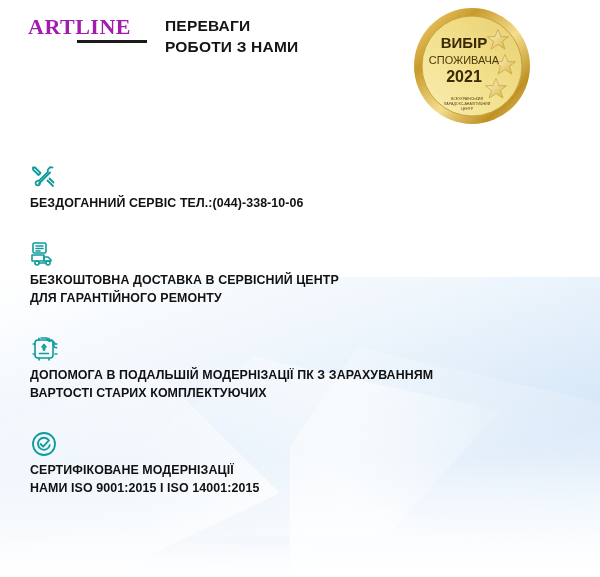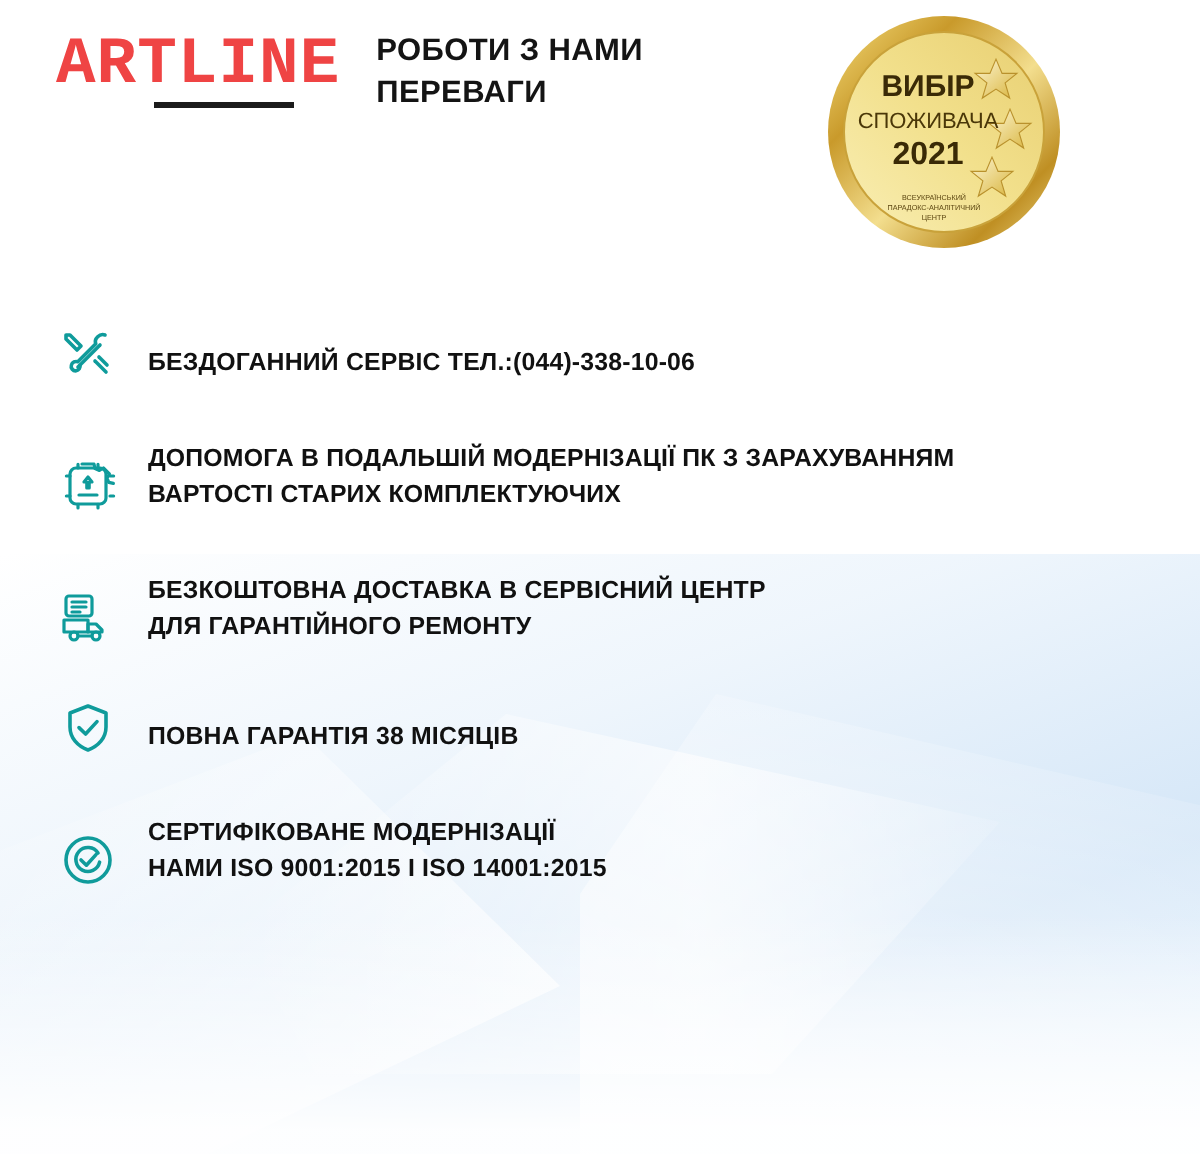--- a/index.html
+++ b/index.html
@@ -66,25 +66,25 @@
     height: 120px;
     box-sizing: border-box;
   }
   .logo {
     display: flex;
     align-items: center;
     margin-right: 18px;
     margin-top: 2px;
   }
   .logo-text {
-    font-family: Liberation Mono, monospace;
-    font-weight: bold;
-    font-size: 33px;
+    font-family: Liberation Serif, serif;
+    font-weight: bold;
+    font-size: 22px;
     letter-spacing: 0.5px;
-    color: #ef4444;
+    color: #a21caf;
     position: relative;
     line-height: 1;
   }
   .logo-text .art {
     font-weight: bold;
   }
   .logo-text .line {
     font-weight: bold;
     position: relative;
   }
@@ -116,22 +116,23 @@
   }
 
   
   .features {
     position: relative;
     z-index: 2;
     padding: 42px 30px 0 30px;
   }
   .feature {
     display: flex;
-    align-items: flex-end;
+    align-items: flex-start;
     margin-bottom: 26px;
+    flex-direction: column;
   }
   .feature .icon-wrap {
     width: 44px;
     min-width: 44px;
     display: flex;
     justify-content: flex-start;
     align-items: flex-start;
     padding-top: 1px;
   }
   .feature .label {
@@ -160,22 +161,22 @@
 <div class="header">
   <div class="logo">
     <div>
       <div class="logo-text">
         <span class="art">ART</span><span class="line">LINE</span>
       </div>
       <span class="logo-underline"></span>
     </div>
   </div>
   <div class="header-title">
+    <div>ПЕРЕВАГИ</div>
     <div>РОБОТИ З НАМИ</div>
-    <div>ПЕРЕВАГИ</div>
   </div>
 </div>
 
 <div class="badge">
   <svg width="120" height="120" viewBox="0 0 120 120">
     <defs>
       <linearGradient id="goldOuter" x1="0" y1="0" x2="1" y2="1">
         <stop offset="0%" stop-color="#f7e07f"></stop>
         <stop offset="28%" stop-color="#c99a2b"></stop>
         <stop offset="55%" stop-color="#f3de8e"></stop>
@@ -228,62 +229,51 @@
     </div>
     <div class="label">
       <span>БЕЗДОГАННИЙ СЕРВІС  ТЕЛ.:(044)-338-10-06</span>
     </div>
   </div>
 
 
   <div class="feature">
     <div class="icon-wrap">
       <svg width="28" height="28" viewBox="0 0 28 28" fill="none" stroke="#0f9b9b" stroke-width="1.6" stroke-linecap="round" stroke-linejoin="round">
-        <path d="M11 3h6l.5 2.3 2.2.9 2-1.2 3 3-1.2 2 .9 2.2 2.3.5v-0"></path>
-        <rect x="5" y="5" width="18" height="18" rx="3"></rect>
-        <path d="M14 9.5l2 2.5h-1.4v3h-1.2v-3H12l2-2.5z"></path>
-        <path d="M9.5 18.5h9"></path>
-        <path d="M9 5V3.2M19 5V3.2M9 25v-1.8M19 25v-1.8M5 9H3.2M5 19H3.2M25 9h1.8M25 19h1.8"></path>
-      </svg>
-    </div>
-    <div class="label">
-      <span>ДОПОМОГА В ПОДАЛЬШІЙ  МОДЕРНІЗАЦІЇ ПК З ЗАРАХУВАННЯМ</span>
-      <span class="line2">ВАРТОСТІ СТАРИХ КОМПЛЕКТУЮЧИХ</span>
-    </div>
-  </div>
-
-  <div class="feature">
-    <div class="icon-wrap">
-      <svg width="28" height="28" viewBox="0 0 28 28" fill="none" stroke="#0f9b9b" stroke-width="1.6" stroke-linecap="round" stroke-linejoin="round">
         <rect x="3" y="3" width="13" height="10" rx="1.5"></rect>
         <path d="M6 6h7M6 8.5h7M6 11h4"></path>
         <path d="M2 15h12v6H2z"></path>
         <path d="M14 17h4l3 3v1h-7z"></path>
         <circle cx="7" cy="23" r="2"></circle>
         <circle cx="18" cy="23" r="2"></circle>
         <path d="M9 23h7"></path>
       </svg>
     </div>
     <div class="label">
       <span>БЕЗКОШТОВНА ДОСТАВКА В СЕРВІСНИЙ ЦЕНТР</span>
       <span class="line2">ДЛЯ ГАРАНТІЙНОГО РЕМОНТУ</span>
     </div>
   </div>
 
   <div class="feature">
     <div class="icon-wrap">
-      <svg width="28" height="28" viewBox="0 0 28 28" fill="none" stroke="#0f9b9b" stroke-width="1.8" stroke-linecap="round" stroke-linejoin="round">
-        <path d="M14 3l9 3.5v7c0 5.5-3.8 9.6-9 11.5-5.2-1.9-9-6-9-11.5v-7L14 3z"></path>
-        <polyline points="9.5,13.8 12.8,17 18.5,10.8"></polyline>
-      </svg>
-    </div>
-    <div class="label">
-      <span>ПОВНА ГАРАНТІЯ 38 МІСЯЦІВ</span>
-    </div>
-  </div>
+      <svg width="28" height="28" viewBox="0 0 28 28" fill="none" stroke="#0f9b9b" stroke-width="1.6" stroke-linecap="round" stroke-linejoin="round">
+        <path d="M11 3h6l.5 2.3 2.2.9 2-1.2 3 3-1.2 2 .9 2.2 2.3.5v-0"></path>
+        <rect x="5" y="5" width="18" height="18" rx="3"></rect>
+        <path d="M14 9.5l2 2.5h-1.4v3h-1.2v-3H12l2-2.5z"></path>
+        <path d="M9.5 18.5h9"></path>
+        <path d="M9 5V3.2M19 5V3.2M9 25v-1.8M19 25v-1.8M5 9H3.2M5 19H3.2M25 9h1.8M25 19h1.8"></path>
+      </svg>
+    </div>
+    <div class="label">
+      <span>ДОПОМОГА В ПОДАЛЬШІЙ  МОДЕРНІЗАЦІЇ ПК З ЗАРАХУВАННЯМ</span>
+      <span class="line2">ВАРТОСТІ СТАРИХ КОМПЛЕКТУЮЧИХ</span>
+    </div>
+  </div>
+
 
   <div class="feature">
     <div class="icon-wrap">
       <svg width="28" height="28" viewBox="0 0 28 28" fill="none" stroke="#0f9b9b" stroke-width="1.8" stroke-linecap="round" stroke-linejoin="round">
         <circle cx="14" cy="14" r="11"></circle>
         <path d="M19 10.5a6 6 0 1 0 .8 4.6"></path>
         <polyline points="10.5,14 13.2,16.6 18,11.3"></polyline>
       </svg>
     </div>
     <div class="label">

